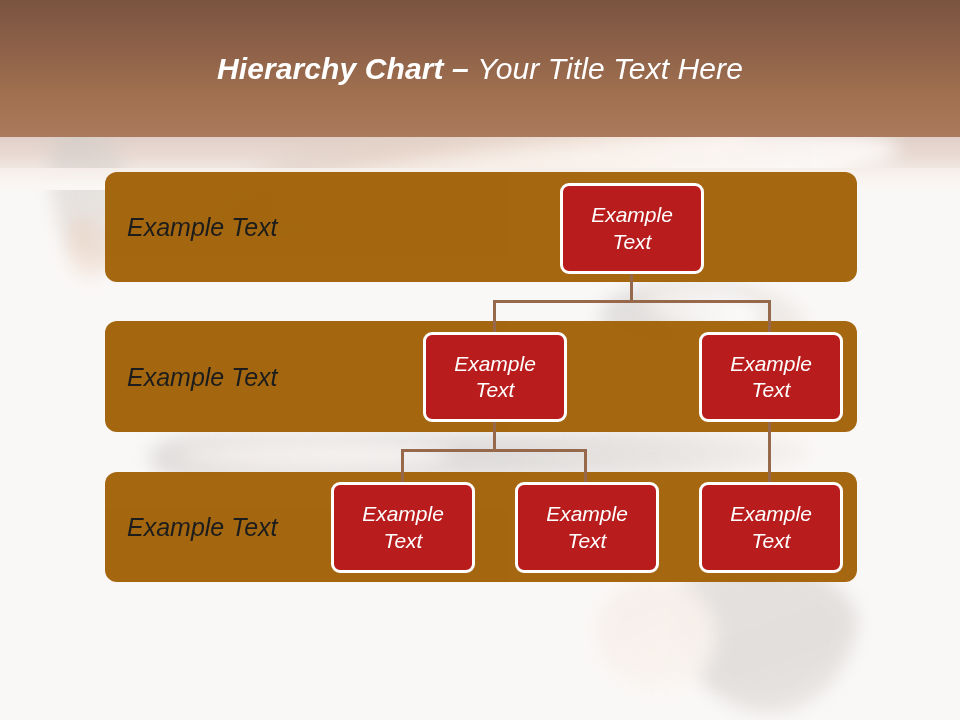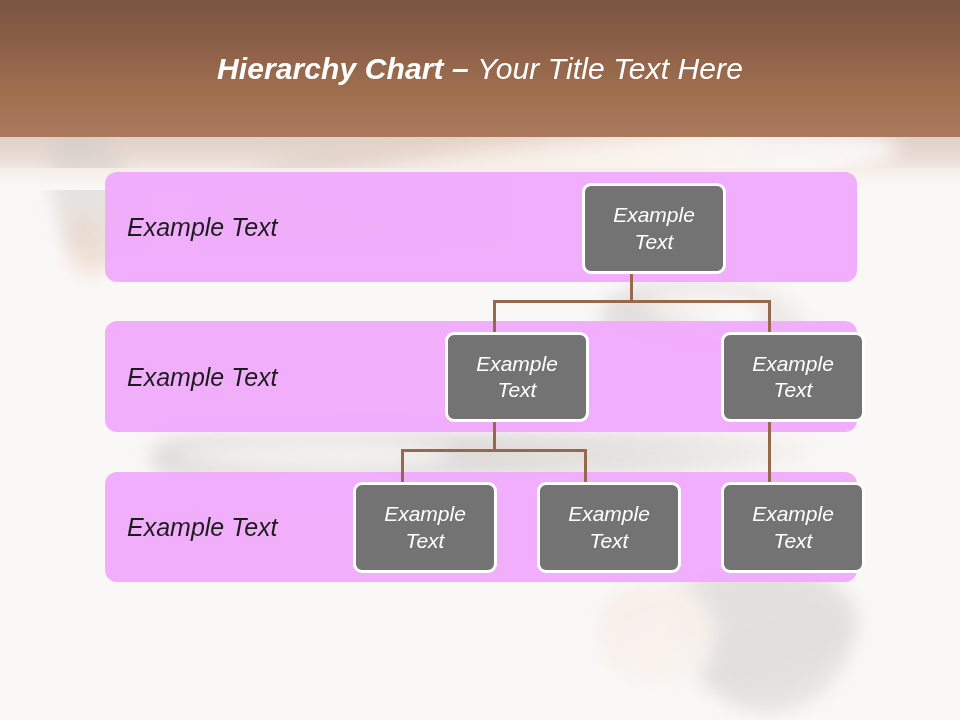--- a/index.html
+++ b/index.html
@@ -141,21 +141,21 @@
     line-height: 1.1;
     letter-spacing: 0.1px;
     white-space: nowrap;
   }
   .title .strong { font-weight: bold; }
   .title .light  { font-weight: normal; }
 
   
   .band {
     position: absolute;
-    background: #f0abfc;
+    background: #a16207;
     border-radius: 12px;
     opacity: 0.96;
     text-align: center;
   }
   .band-label {
     position: absolute;
     left: 22px;
     top: 50%;
     transform: translateY(-50%);
     color: #141414;
@@ -165,33 +165,32 @@
 
   
   .conn {
     position: absolute;
     background: #96684C;
   }
 
   
   .node {
     position: absolute;
-    background: #737373;
+    background: #b91c1c;
     border: 3px solid #ffffff;
     border-radius: 9px;
     box-sizing: border-box;
     display: flex;
     align-items: center;
     justify-content: center;
     text-align: center;
     color: #ffffff;
     font-size: 21px;
     line-height: 1.25;
     padding: 16px 6px;
-    margin-left: 22px;
   }
 </style>
 </head>
 <body>
 
 <div id="slide">
 
   <div class="photo-layer">
     <div class="photo-band"></div>
     <div class="blob b2"></div>

